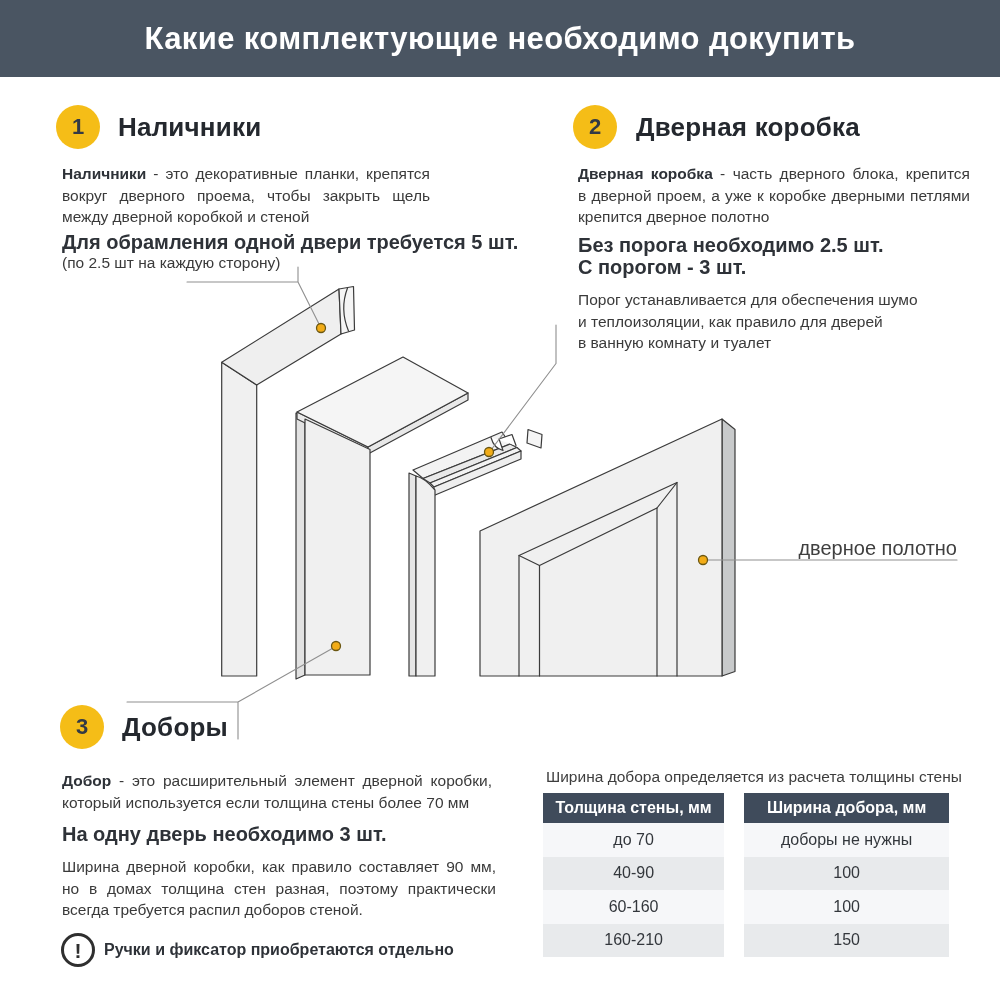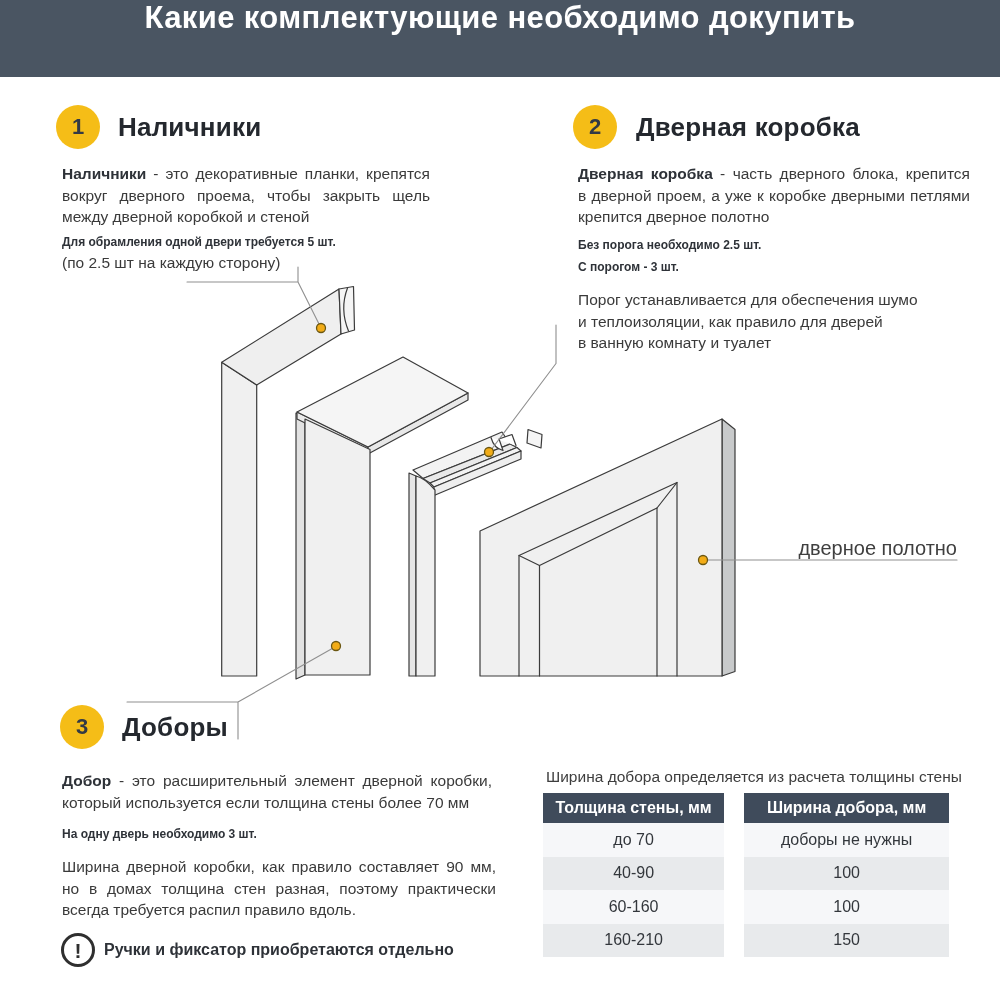--- a/index.html
+++ b/index.html
@@ -5,31 +5,31 @@
   :root{
     --headerBg:#4A5562; --tableHeaderBg:#3F4B5B; --accent:#F5BD17; --dot:#F2AC17;
     --rowLight:#F6F7F9; --rowDark:#E8EAEC; --text:#3A3A3A; --dark:#24282E; --lineGray:#8F8F8F;
   }
   *{margin:0;padding:0;box-sizing:border-box}
   html,body{background:#fff}
   #page{position:relative;width:1000px;height:1000px;background:#fff;overflow:hidden;
         font-family:"Liberation Sans","DejaVu Sans",sans-serif;color:var(--text)}
   .abs{position:absolute}
   .header-bar{left:0;top:0;width:1000px;height:77px;background:var(--headerBg);
-              display:flex;align-items:flex-start;justify-content:center}
+              display:flex;align-items:center;justify-content:center}
   .header-title{color:#fff;font-size:31px;font-weight:bold;letter-spacing:.4px}
   .num-circle{width:44px;height:44px;border-radius:50%;background:var(--accent);
               display:flex;align-items:center;justify-content:center;
               font-size:22px;font-weight:bold;color:#333A45}
   .sec-title{font-size:26px;font-weight:bold;color:var(--dark);letter-spacing:.2px}
   .para{font-size:15.5px;line-height:21.5px;color:var(--text)}
   .jl{text-align:justify;text-align-last:justify}
   .jl.last{text-align-last:left}
   .b{font-weight:bold;color:#2E3238}
-  .bold-line{font-size:12px;font-weight:bold;color:#2E3238;white-space:nowrap;line-height:20px}
+  .bold-line{font-size:20px;font-weight:bold;color:#2E3238;white-space:nowrap;line-height:20px}
   .door-label{font-size:20px;color:#3F3F3F;text-align:right}
   .tbl-caption{font-size:15.5px;color:#3D3D3D}
   .tbl{left:543px;top:793px;width:406px}
   .trow{display:flex;gap:20px}
   .tcell{display:flex;align-items:center;justify-content:center;font-size:16px;color:#33373C}
   .tcell.c1{width:200px}
   .tcell.c2{width:226px}
   .thead .tcell{background:var(--tableHeaderBg);color:#fff;font-weight:bold;height:30px}
   .tr-data .tcell{height:33.5px}
   .tr-odd .tcell{background:var(--rowLight)}
@@ -132,21 +132,21 @@
   <div class="abs num-circle" style="left:60px;top:705px">3</div>
   <div class="abs sec-title" style="left:122px;top:712px">Доборы</div>
   <div class="abs para" style="left:62px;top:770px;width:430px">
     <div class="jl"><span class="b">Добор</span><span> - это расширительный элемент дверной коробки,</span></div>
     <div class="jl last">который используется если толщина стены более 70 мм</div>
   </div>
   <div class="abs bold-line" style="left:62px;top:824px">На одну дверь необходимо 3 шт.</div>
   <div class="abs para" style="left:62px;top:856px;width:434px">
     <div class="jl">Ширина дверной коробки, как правило составляет 90 мм,</div>
     <div class="jl">но в домах толщина стен разная, поэтому практически</div>
-    <div class="jl last">всегда требуется распил правило вдоль.</div>
+    <div class="jl last">всегда требуется распил доборов стеной.</div>
   </div>
 
   <div class="abs tbl-caption" style="left:546px;top:768px">Ширина добора определяется из расчета толщины стены</div>
   <div class="abs tbl">
     <div class="trow thead">
       <div class="tcell c1">Толщина стены, мм</div>
       <div class="tcell c2">Ширина добора, мм</div>
     </div>
     <div class="trow tr-data tr-odd">
       <div class="tcell c1">до 70</div>

